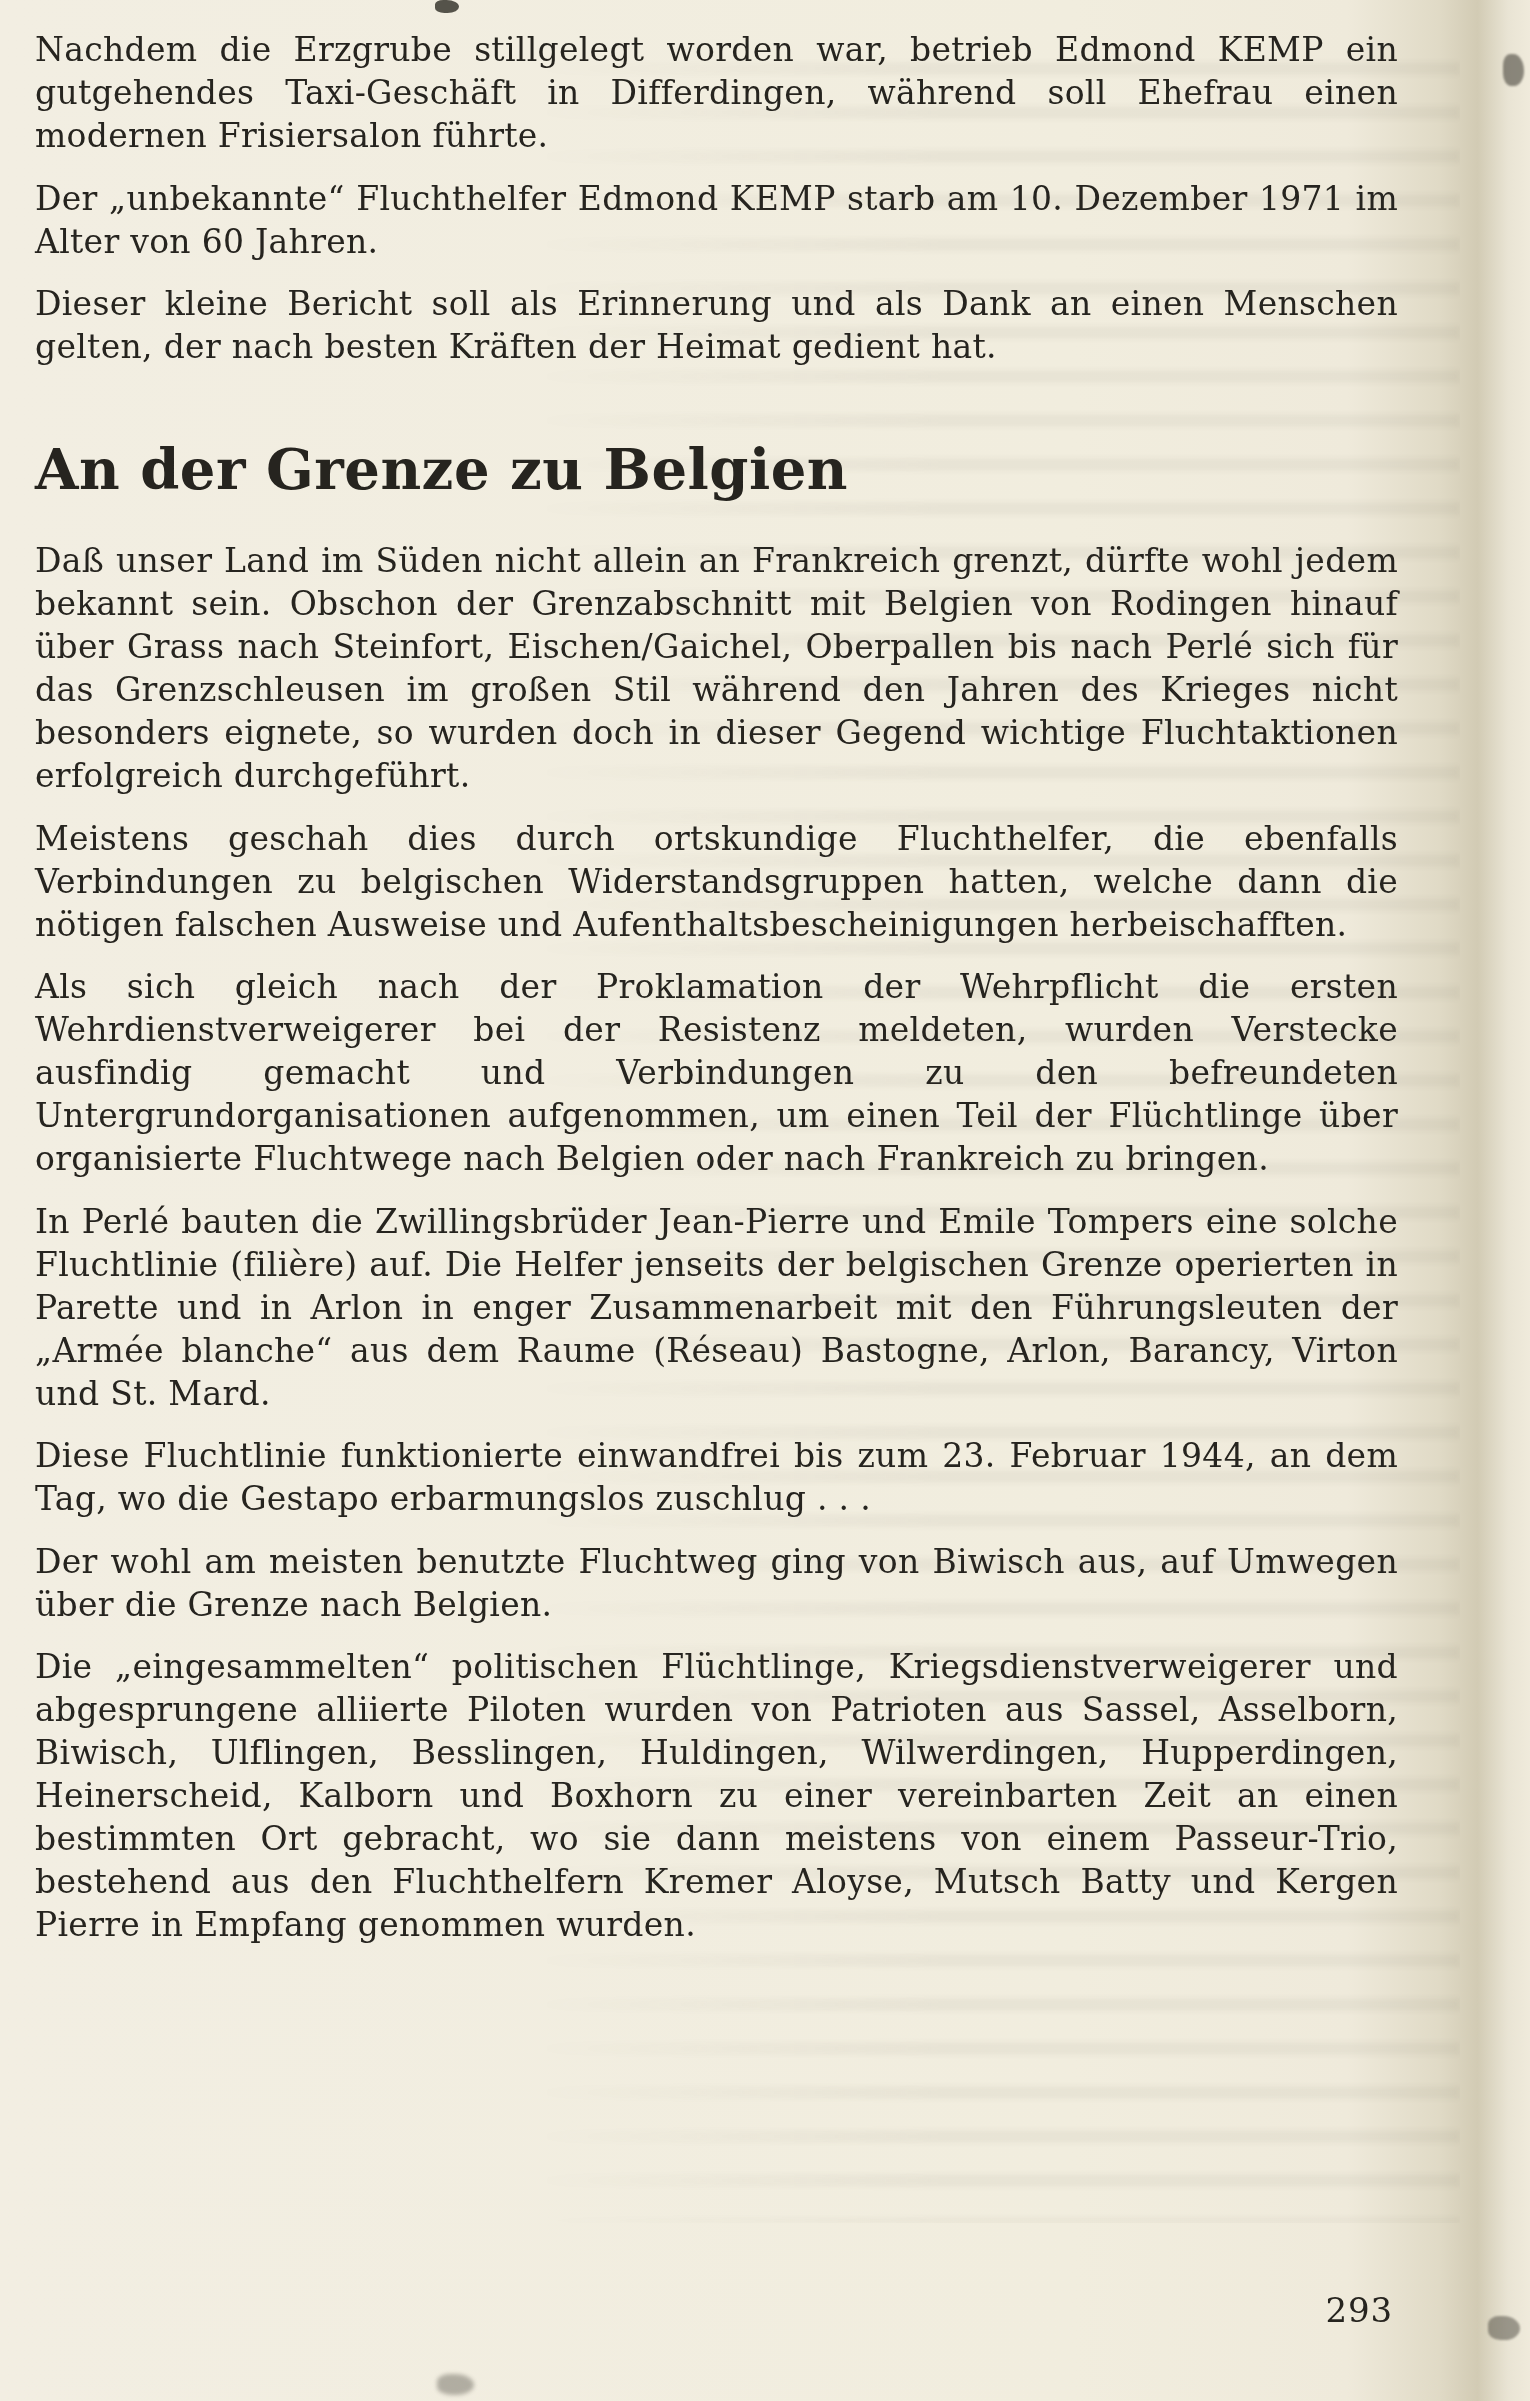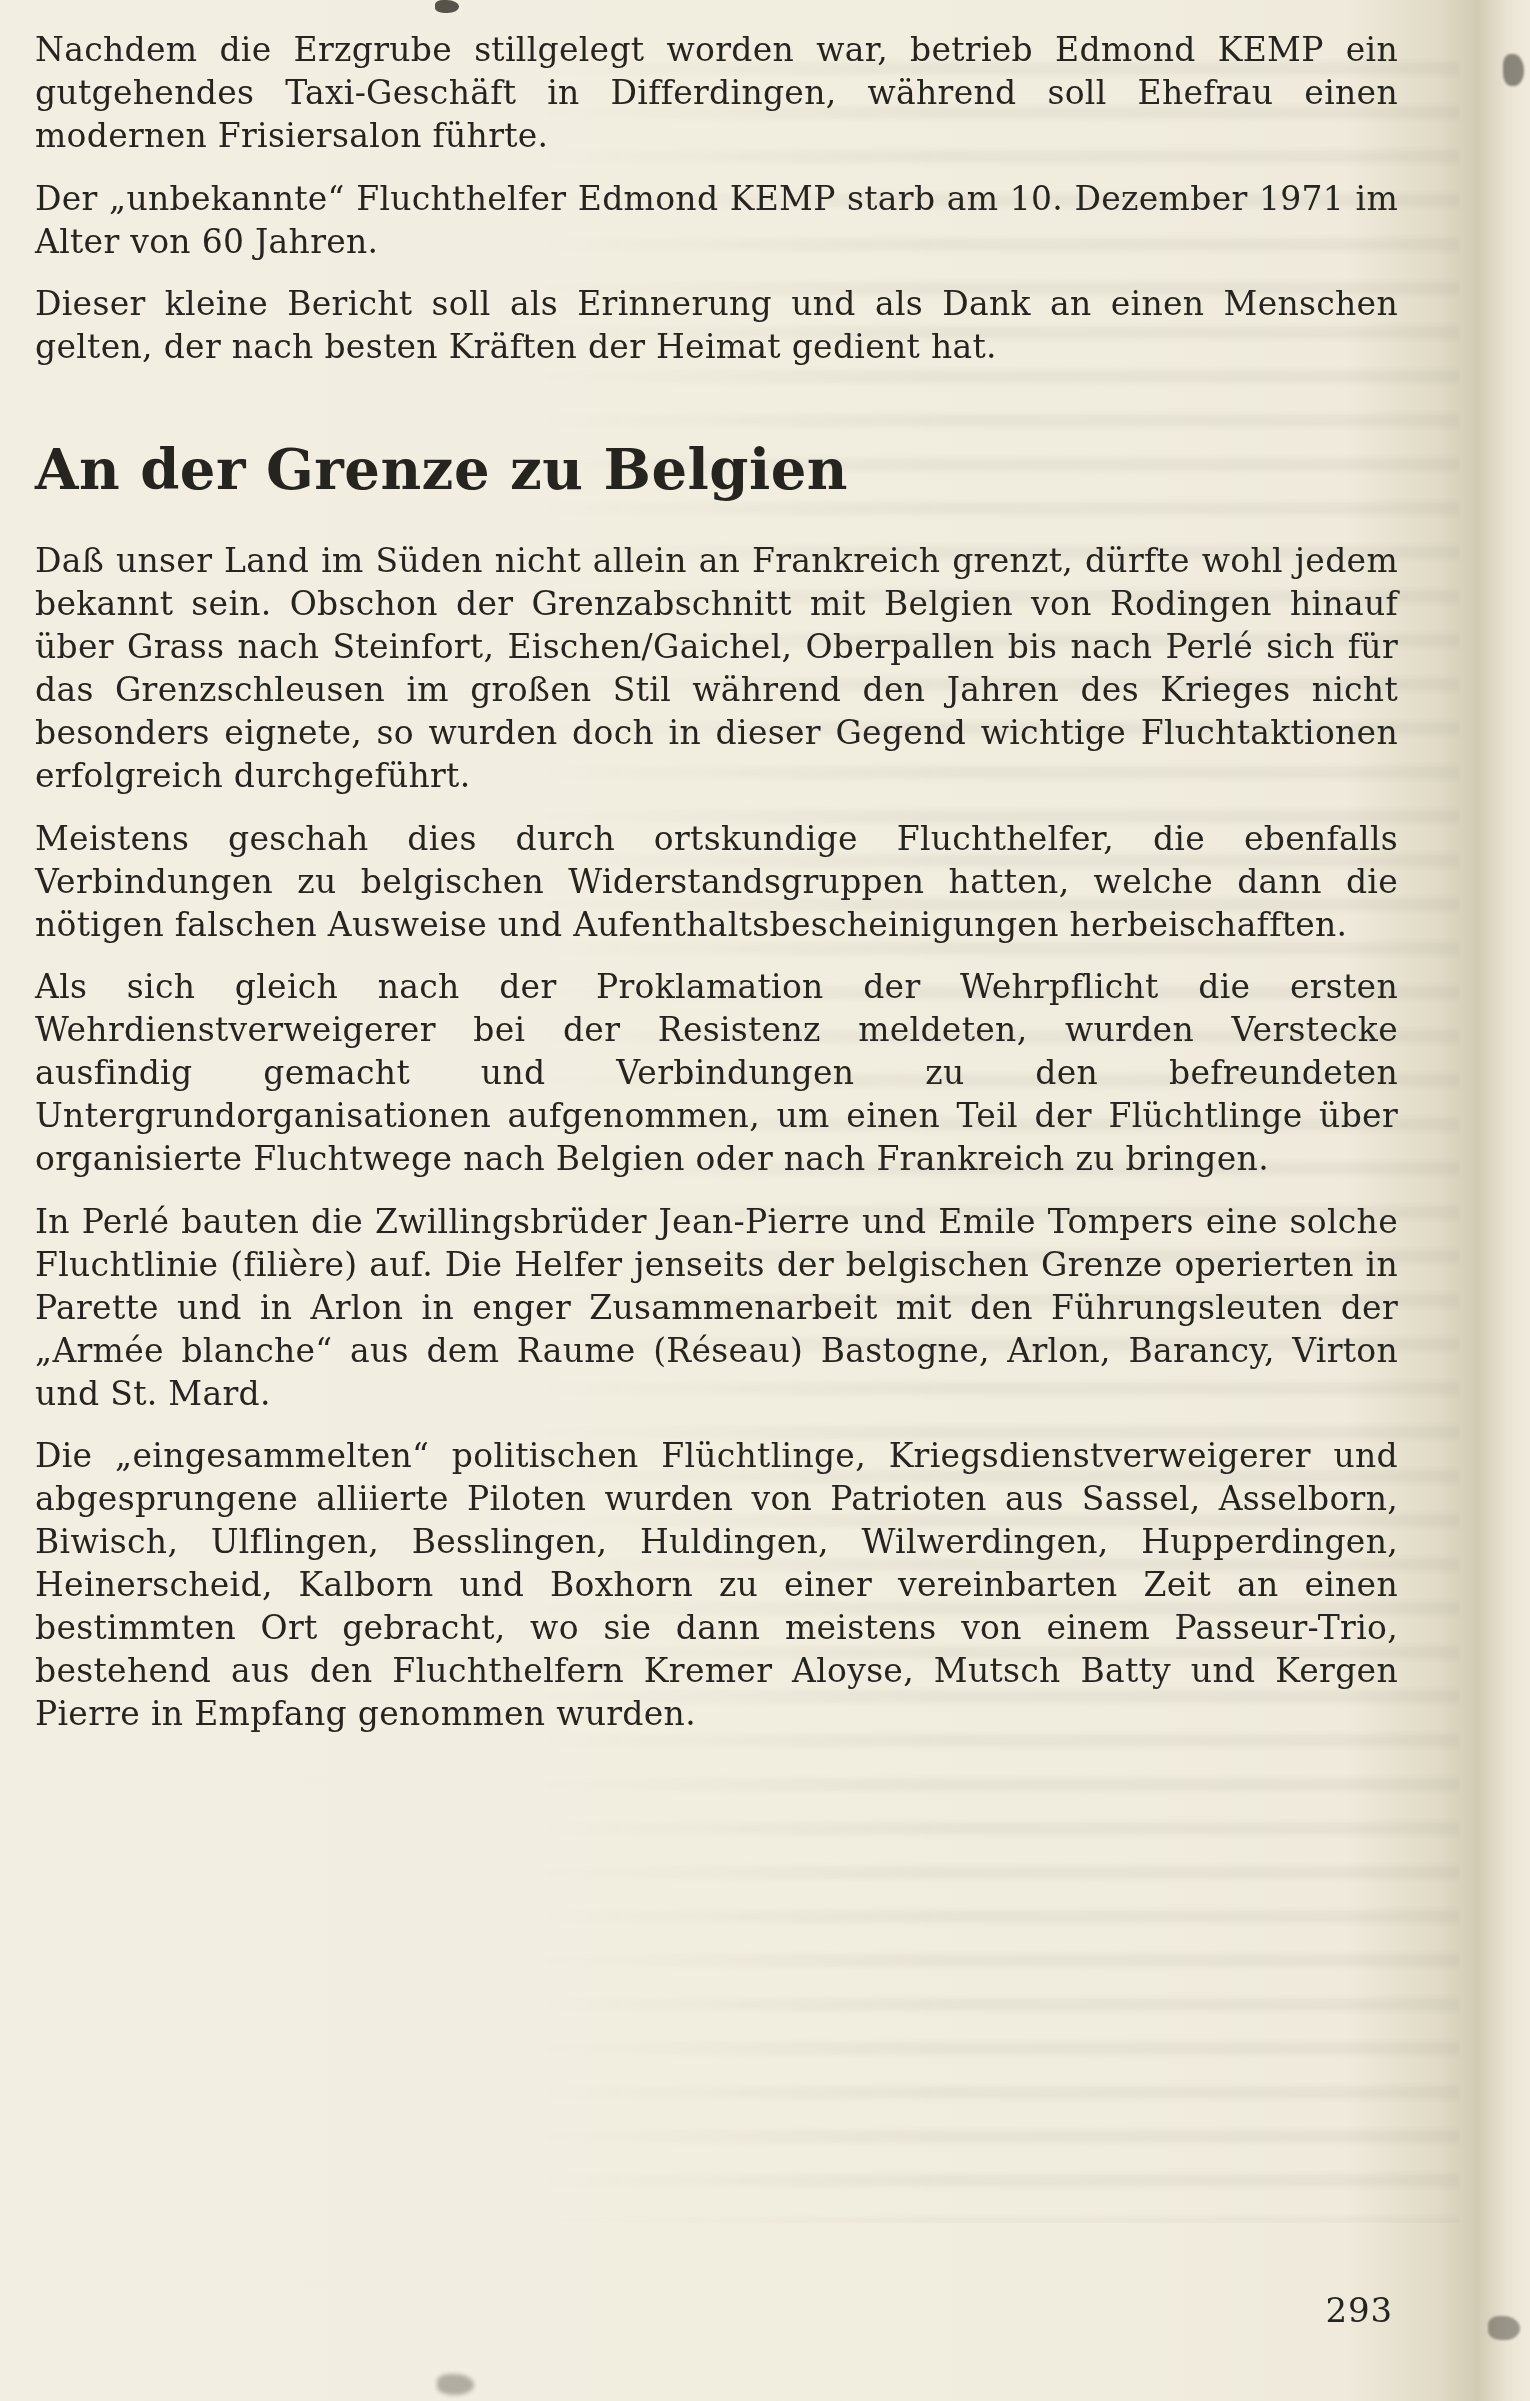--- a/index.html
+++ b/index.html
@@ -96,19 +96,21 @@
     <p>Nachdem die Erzgrube stillgelegt worden war, betrieb Edmond KEMP ein gutgehendes Taxi-Geschäft in Differdingen, während soll Ehefrau einen modernen Frisiersalon führte.</p>
     <p>Der „unbekannte“ Fluchthelfer Edmond KEMP starb am 10. Dezember 1971 im Alter von 60 Jahren.</p>
     <p>Dieser kleine Bericht soll als Erinnerung und als Dank an einen Menschen gelten, der nach besten Kräften der Heimat gedient hat.</p>
 
     <h1>An der Grenze zu Belgien</h1>
 
     <p>Daß unser Land im Süden nicht allein an Frankreich grenzt, dürfte wohl jedem bekannt sein. Obschon der Grenzabschnitt mit Belgien von Rodingen hinauf über Grass nach Steinfort, Eischen/Gaichel, Oberpallen bis nach Perlé sich für das Grenzschleusen im großen Stil während den Jahren des Krieges nicht besonders eignete, so wurden doch in dieser Gegend wichtige Fluchtaktionen erfolgreich durchgeführt.</p>
     <p>Meistens geschah dies durch ortskundige Fluchthelfer, die ebenfalls Verbindungen zu belgischen Widerstandsgruppen hatten, welche dann die nötigen falschen Ausweise und Aufenthaltsbescheinigungen herbeischafften.</p>
     <p>Als sich gleich nach der Proklamation der Wehrpflicht die ersten Wehrdienstverweigerer bei der Resistenz meldeten, wurden Verstecke ausfindig gemacht und Verbindungen zu den befreundeten Untergrundorganisationen aufgenommen, um einen Teil der Flüchtlinge über organisierte Fluchtwege nach Belgien oder nach Frankreich zu bringen.</p>
     <p>In Perlé bauten die Zwillingsbrüder Jean-Pierre und Emile Tompers eine solche Fluchtlinie (filière) auf. Die Helfer jenseits der belgischen Grenze operierten in Parette und in Arlon in enger Zusammenarbeit mit den Führungsleuten der „Armée blanche“ aus dem Raume (Réseau) Bastogne, Arlon, Barancy, Virton und St. Mard.</p>
+    <p>Diese Fluchtlinie funktionierte einwandfrei bis zum 23. Februar 1944, an dem Tag, wo die Gestapo erbarmungslos zuschlug . . .</p>
+    <p>Der wohl am meisten benutzte Fluchtweg ging von Biwisch aus, auf Umwegen über die Grenze nach Belgien.</p>
     <p>Die „eingesammelten“ politischen Flüchtlinge, Kriegsdienstverweigerer und abgesprungene alliierte Piloten wurden von Patrioten aus Sassel, Asselborn, Biwisch, Ulflingen, Besslingen, Huldingen, Wilwerdingen, Hupperdingen, Heinerscheid, Kalborn und Boxhorn zu einer vereinbarten Zeit an einen bestimmten Ort gebracht, wo sie dann meistens von einem Passeur-Trio, bestehend aus den Fluchthelfern Kremer Aloyse, Mutsch Batty und Kergen Pierre in Empfang genommen wurden.</p>
   </div>
 
   <div class="page-number">293</div>
 
 </div>
 
 
 </body></html>

